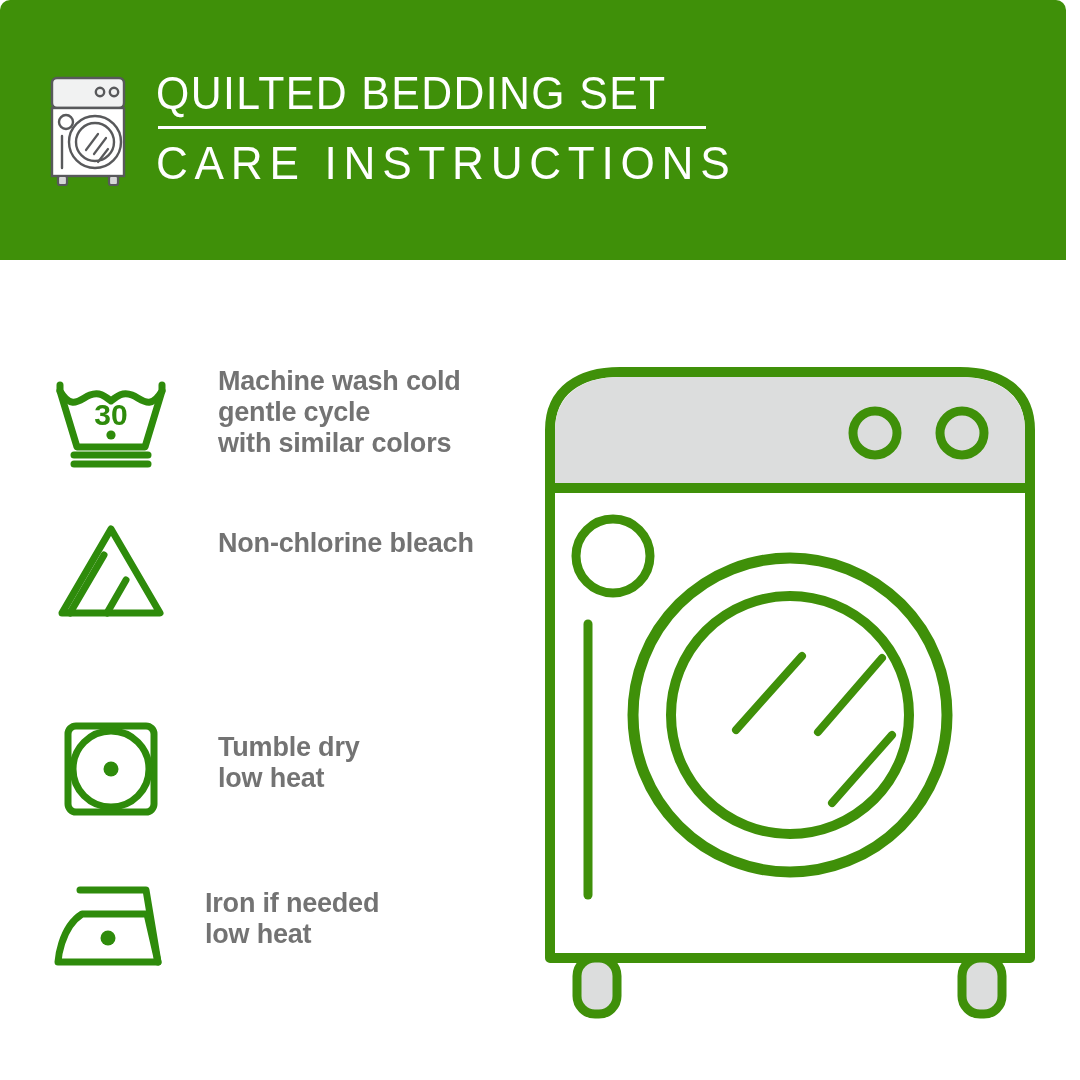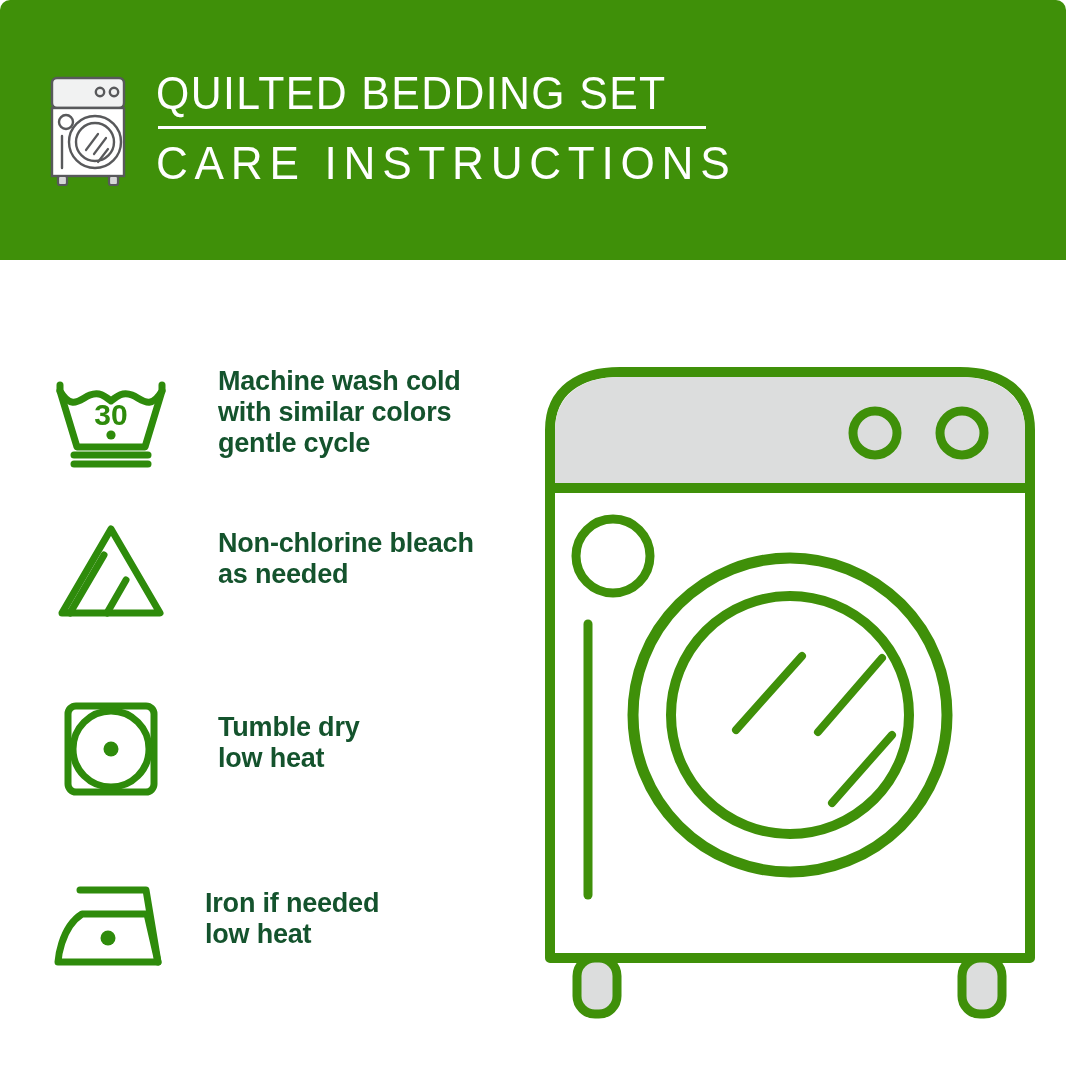--- a/index.html
+++ b/index.html
@@ -75,34 +75,34 @@
   }
   .care-row {
     position:absolute;
     left:0;
     display:flex;
     align-items:flex-start;
     width:470px;
   }
   .care-row.r0 { top:0; }
   .care-row.r1 { top:152px; }
-  .care-row.r2 { top:332px; }
+  .care-row.r2 { top:352px; }
   .care-row.r3 { top:508px; }
 
   .care-symbol {
     flex:0 0 auto;
     width:130px;
     height:115px;
     display:flex;
     align-items:center;
     justify-content:center;
   }
   .care-text {
     margin-left:42px;
-    color:#14532d;
+    color:#737373;
     font-size:27px;
     line-height:31px;
     font-weight:700;
     letter-spacing:-0.2px;
     padding-top:6px;
   }
   .care-row.r1 .care-text { padding-top:16px; }
   .care-row.r2 .care-text { padding-top:20px; }
   .care-row.r3 .care-text { padding-top:20px;margin-left:29px; }
   .care-text div { white-space:nowrap; }
@@ -158,38 +158,37 @@
             <path d="M14 28 L31 84 L99 84 L116 28"></path>
             <line x1="28" y1="92" x2="102" y2="92"></line>
             <line x1="28" y1="101" x2="102" y2="101"></line>
           </g>
           <text x="65" y="62" text-anchor="middle" fill="#2e8b0b" font-family="'Liberation Sans', sans-serif" font-size="30" font-weight="bold">30</text>
           <circle cx="65" cy="72" r="4.6" fill="#2e8b0b"></circle>
         </svg>
       </div>
       <div class="care-text">
         <div>Machine wash cold</div>
+        <div>gentle cycle</div>
         <div>with similar colors</div>
-        <div>gentle cycle</div>
       </div>
     </div>
 
     <div class="care-row r1">
       <div class="care-symbol">
         <svg viewBox="0 0 130 110" width="130" height="110">
           <g fill="none" stroke="#2e8b0b" stroke-width="7" stroke-linecap="round" stroke-linejoin="round">
             <path d="M65 14 L114 98 L16 98 Z"></path>
             <line x1="58" y1="40" x2="24" y2="98"></line>
             <line x1="80" y1="65" x2="61" y2="98"></line>
           </g>
         </svg>
       </div>
       <div class="care-text">
         <div>Non-chlorine bleach</div>
-        <div>as needed</div>
       </div>
     </div>
 
     <div class="care-row r2">
       <div class="care-symbol">
         <svg viewBox="0 0 130 110" width="130" height="110">
           <g fill="none" stroke="#2e8b0b" stroke-width="7" stroke-linejoin="round">
             <rect x="22" y="11" width="86" height="86" rx="8"></rect>
             <circle cx="65" cy="54" r="38"></circle>
           </g>

